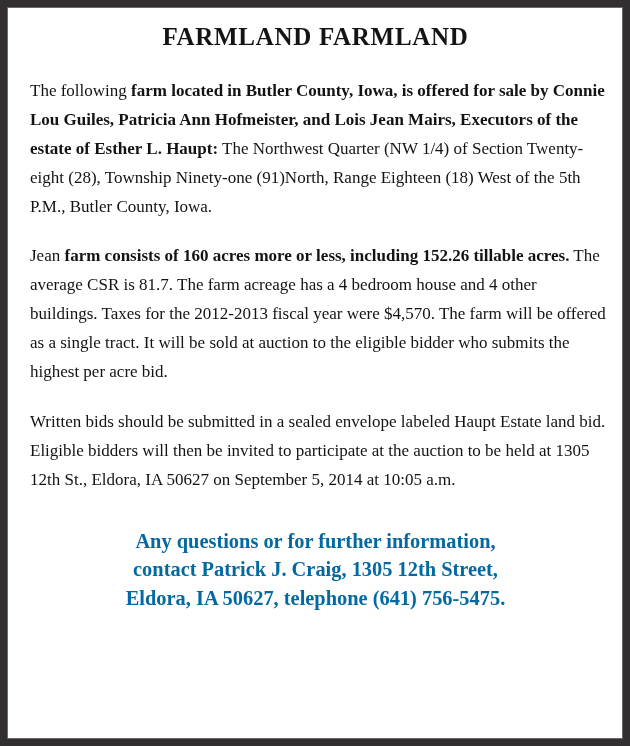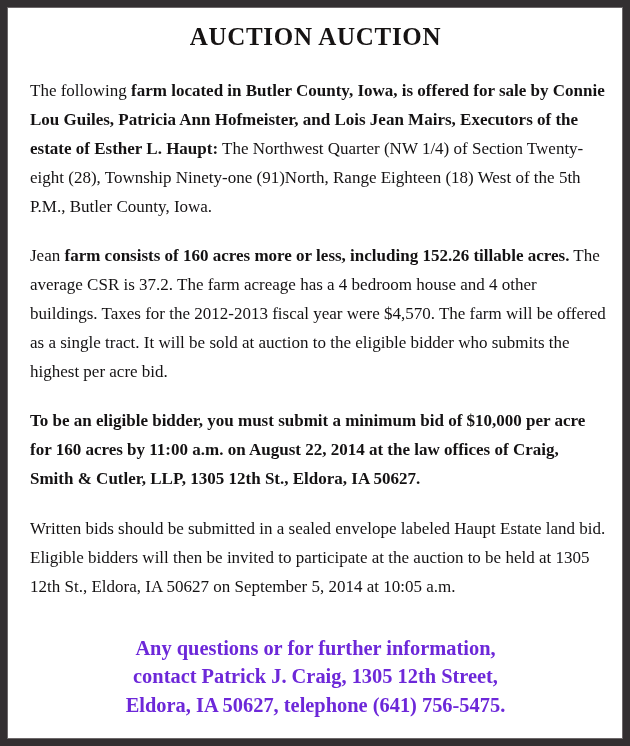--- a/index.html
+++ b/index.html
@@ -61,45 +61,42 @@
   .body-block strong {
     font-weight: bold;
   }
 
   .closing-block {
     margin-top: 33px;
     text-align: center;
     font-weight: bold;
     font-size: 20.4px;
     line-height: 28.4px;
-    color: #6d28d9;
+    color: #0369a1;
     padding: 0 6px;
   }
 
   .closing-line { display: block; white-space: nowrap; }
 </style>
 </head>
 <body>
 
 <div class="ad-frame">
   <div class="ad-inner">
 
-    <h1 class="ad-title">AUCTION AUCTION</h1>
+    <h1 class="ad-title">FARMLAND FARMLAND</h1>
 
     <p class="body-block block-gap-1">
       <span>The following </span><b>farm located in Butler County, Iowa, is offered for sale by Connie Lou Guiles, Patricia Ann Hofmeister, and Lois Jean Mairs, Executors of the estate of Esther L. Haupt:</b><span> The Northwest Quarter (NW 1/4) of Section Twenty-eight (28), Township Ninety-one (91)North, Range Eighteen (18) West of the 5th P.M., Butler County, Iowa.</span>
     </p>
 
     <p class="body-block block-gap-2">
-      <span>Jean </span><b>farm consists of 160 acres more or less, including 152.26 tillable acres.</b><span> The average CSR is 37.2. The farm acreage has a 4 bedroom house and 4 other buildings. Taxes for the 2012-2013 fiscal year were $4,570. The farm will be offered as a single tract. It will be sold at auction to the eligible bidder who submits the highest per acre bid.</span>
+      <span>Jean </span><b>farm consists of 160 acres more or less, including 152.26 tillable acres.</b><span> The average CSR is 81.7. The farm acreage has a 4 bedroom house and 4 other buildings. Taxes for the 2012-2013 fiscal year were $4,570. The farm will be offered as a single tract. It will be sold at auction to the eligible bidder who submits the highest per acre bid.</span>
     </p>
 
-    <p class="body-block block-gap-3">
-      <b>To be an eligible bidder, you must submit a minimum bid of $10,000 per acre for 160 acres by 11:00 a.m. on August 22, 2014 at the law offices of Craig, Smith &amp; Cutler, LLP, 1305 12th St., Eldora, IA 50627.</b>
-    </p>
 
     <p class="body-block block-gap-4">
       <span>Written bids should be submitted in a sealed envelope labeled Haupt Estate land bid. Eligible bidders will then be invited to participate at the auction to be held at 1305 12th St., Eldora, IA 50627 on September 5, 2014 at 10:05 a.m.</span>
     </p>
 
     <div class="closing-block">
       <span class="closing-line">Any questions or for further information,</span>
       <span class="closing-line">contact Patrick J. Craig, 1305 12th Street,</span>
       <span class="closing-line">Eldora, IA 50627, telephone (641) 756-5475.</span>
     </div>

